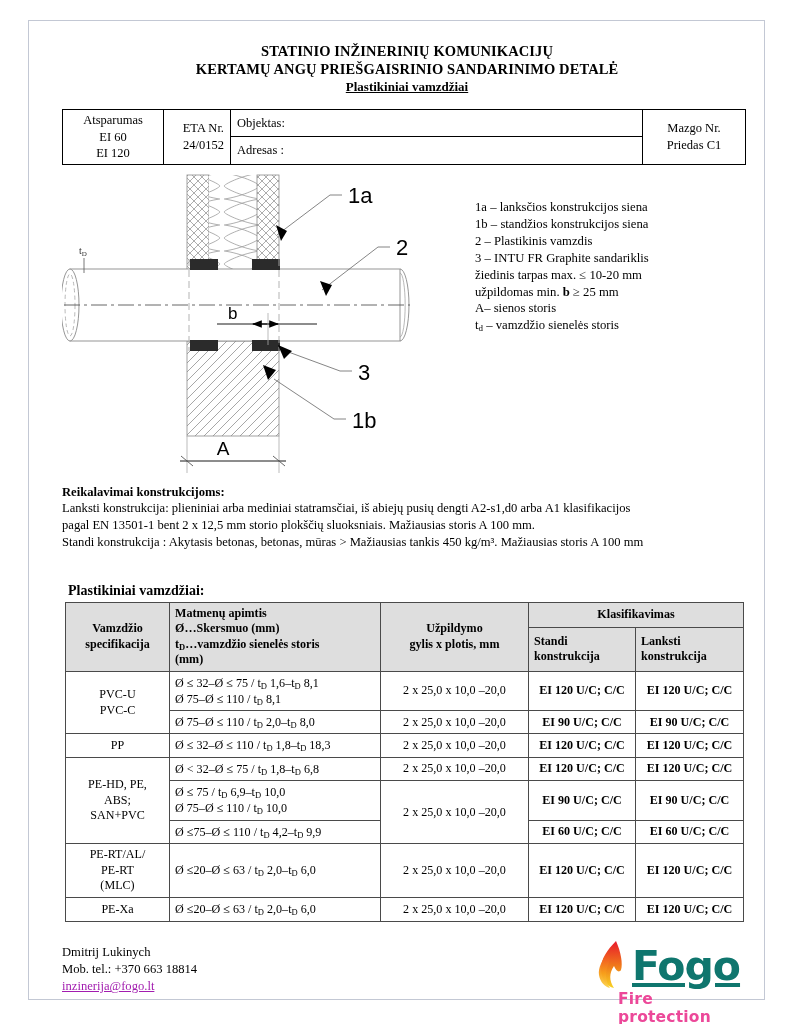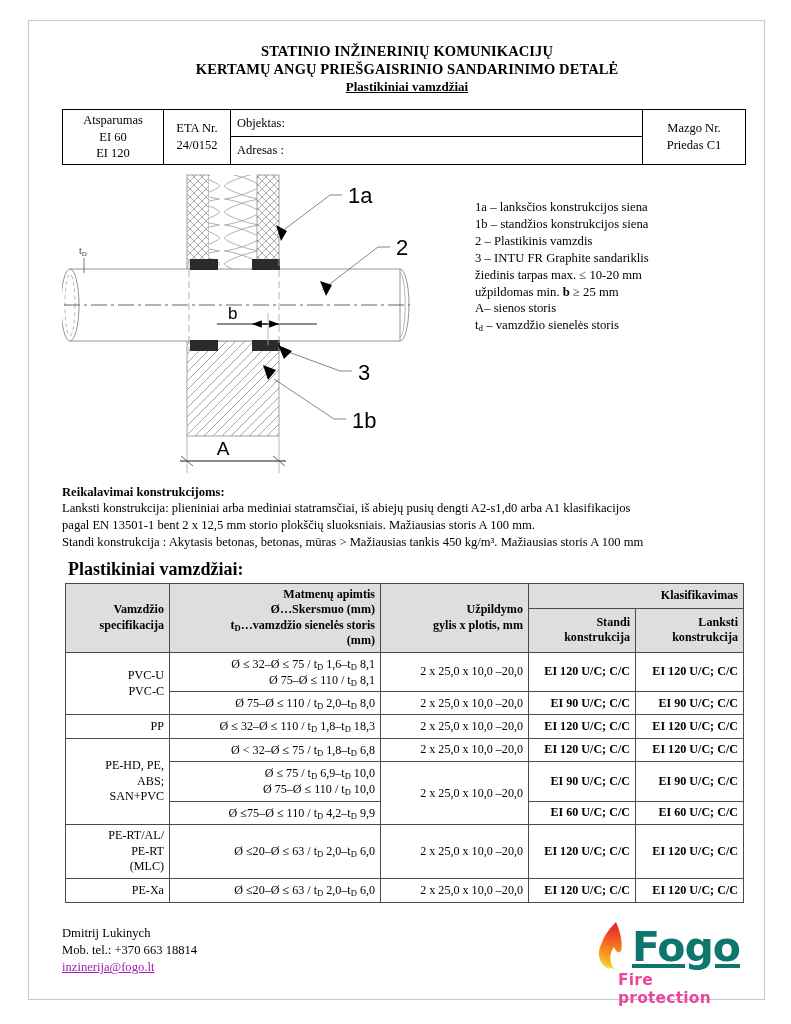--- a/index.html
+++ b/index.html
@@ -41,21 +41,21 @@
   }
   table.hdr td {
     border: 1px solid #000;
     font-size: 12.5px;
     padding: 2px 6px;
     vertical-align: middle;
   }
   .hdr-atsp { text-align: center; line-height: 1.32; }
   .hdr-atsp .lbl { font-weight: normal; }
   .hdr-atsp .v { font-weight: normal; }
-  .hdr-eta { text-align: center; line-height: 1.35; }
+  .hdr-eta { text-align: right; line-height: 1.35; }
   .hdr-obj { height: 22px; }
   .hdr-mazgo { text-align: center; line-height: 1.35; }
 
   
   .draw-wrap {
     position: relative;
     margin-top: 8px;
     height: 305px;
     width: 690px;
   }
@@ -72,38 +72,37 @@
   
   .req {
     margin-top: 6px;
     font-size: 12.6px;
     line-height: 1.33;
   }
   .req .hd { font-weight: bold; }
 
   
   .tbl-cap {
-    margin-top: 8px;
+    margin-top: 32px;
     margin-left: 6px;
     font-weight: bold;
-    font-size: 18px;
+    font-size: 14px;
   }
   table.main {
     margin-top: 3px;
     margin-left: 3px;
     width: 678px;
     border-collapse: collapse;
     table-layout: fixed;
   }
   table.main th, table.main td {
     border: 1px solid #4a4a4a;
     font-size: 12.1px;
     padding: 3px 5px;
     vertical-align: middle;
-    text-align: right;
   }
   table.main thead th {
     background: #dedede;
     font-weight: bold;
     line-height: 1.28;
   }
   th.h-spec { text-align: center; }
   th.h-dims { text-align: left; }
   th.h-fill { text-align: center; }
   th.h-klas { text-align: center; }

